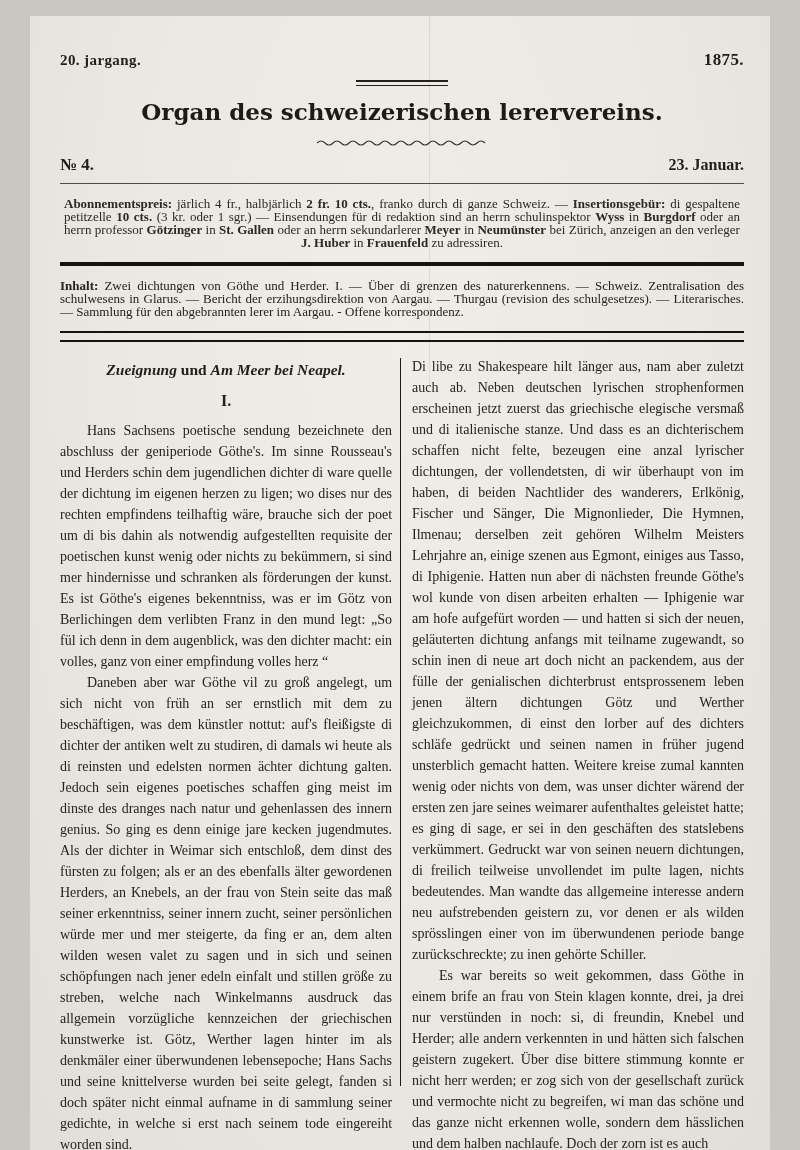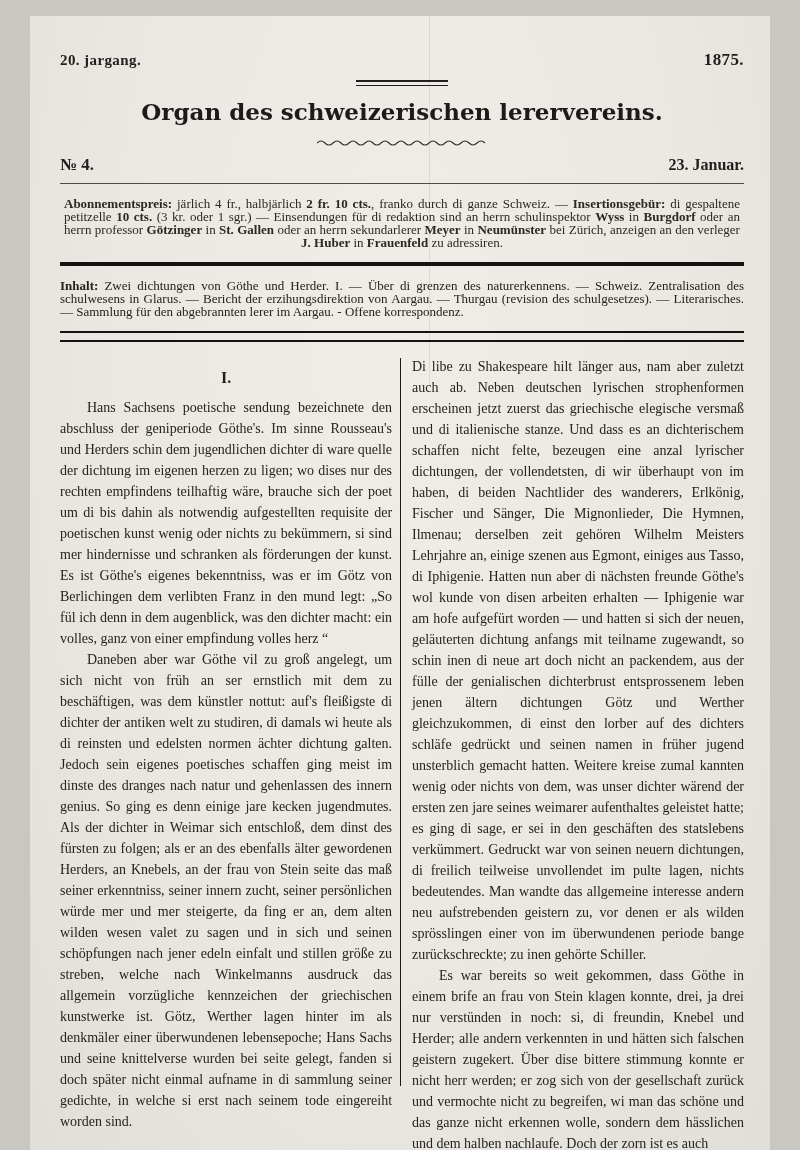--- a/index.html
+++ b/index.html
@@ -85,20 +85,21 @@
 
   <hr class="thick-rule">
 
   <p class="toc"><span style="font-weight: bold;">Inhalt:</span><span> Zwei dichtungen von Göthe und Herder. I. — Über di grenzen des naturerkennens. — Schweiz. Zentralisation des schulwesens in Glarus. — Bericht der erzihungsdirektion von Aargau. — Thurgau (revision des schulgesetzes). — Literarisches. — Sammlung für den abgebrannten lerer im Aargau. - Offene korrespondenz.</span></p>
 
   <div class="double-rule"></div>
 
   <div class="columns">
 
     <div class="col col-left">
+      <div class="art-subheading"><span style="font-weight: bold; font-style: italic;">Zueignung</span><span style="font-weight: bold;"> und </span><span style="font-weight: bold; font-style: italic;">Am Meer bei Neapel.</span></div>
       <div class="art-section">I.</div>
       <p class="body-par indent">Hans Sachsens poetische sendung bezeichnete den abschluss der geniperiode Göthe's. Im sinne Rousseau's und Herders schin dem jugendlichen dichter di ware quelle der dichtung im eigenen herzen zu ligen; wo dises nur des rechten empfindens teilhaftig wäre, brauche sich der poet um di bis dahin als notwendig aufgestellten requisite der poetischen kunst wenig oder nichts zu bekümmern, si sind mer hindernisse und schranken als förderungen der kunst. Es ist Göthe's eigenes bekenntniss, was er im Götz von Berlichingen dem verlibten Franz in den mund legt: „So fül ich denn in dem augenblick, was den dichter macht: ein volles, ganz von einer empfindung volles herz “</p>
       <p class="body-par indent">Daneben aber war Göthe vil zu groß angelegt, um sich nicht von früh an ser ernstlich mit dem zu beschäftigen, was dem künstler nottut: auf's fleißigste di dichter der antiken welt zu studiren, di damals wi heute als di reinsten und edelsten normen ächter dichtung galten. Jedoch sein eigenes poetisches schaffen ging meist im dinste des dranges nach natur und gehenlassen des innern genius. So ging es denn einige jare kecken jugendmutes. Als der dichter in Weimar sich entschloß, dem dinst des fürsten zu folgen; als er an des ebenfalls älter gewordenen Herders, an Knebels, an der frau von Stein seite das maß seiner erkenntniss, seiner innern zucht, seiner persönlichen würde mer und mer steigerte, da fing er an, dem alten wilden wesen valet zu sagen und in sich und seinen schöpfungen nach jener edeln einfalt und stillen größe zu streben, welche nach Winkelmanns ausdruck das allgemein vorzügliche kennzeichen der griechischen kunstwerke ist. Götz, Werther lagen hinter im als denkmäler einer überwundenen lebensepoche; Hans Sachs und seine knittelverse wurden bei seite gelegt, fanden si doch später nicht einmal aufname in di sammlung seiner gedichte, in welche si erst nach seinem tode eingereiht worden sind.</p>
     </div>
 
     <div class="col-divider"></div>
 
     <div class="col col-right">
       <p class="body-par">Di libe zu Shakespeare hilt länger aus, nam aber zuletzt auch ab. Neben deutschen lyrischen strophenformen erscheinen jetzt zuerst das griechische elegische versmaß und di italienische stanze. Und dass es an dichterischem schaffen nicht felte, bezeugen eine anzal lyrischer dichtungen, der vollendetsten, di wir überhaupt von im haben, di beiden Nachtlider des wanderers, Erlkönig, Fischer und Sänger, Die Mignonlieder, Die Hymnen, Ilmenau; derselben zeit gehören Wilhelm Meisters Lehrjahre an, einige szenen aus Egmont, einiges aus Tasso, di Iphigenie. Hatten nun aber di nächsten freunde Göthe's wol kunde von disen arbeiten erhalten — Iphigenie war am hofe aufgefürt worden — und hatten si sich der neuen, geläuterten dichtung anfangs mit teilname zugewandt, so schin inen di neue art doch nicht an packendem, aus der fülle der genialischen dichterbrust entsprossenem leben jenen ältern dichtungen Götz und Werther gleichzukommen, di einst den lorber auf des dichters schläfe gedrückt und seinen namen in früher jugend unsterblich gemacht hatten. Weitere kreise zumal kannten wenig oder nichts von dem, was unser dichter wärend der ersten zen jare seines weimarer aufenthaltes geleistet hatte; es ging di sage, er sei in den geschäften des statslebens verkümmert. Gedruckt war von seinen neuern dichtungen, di freilich teilweise unvollendet im pulte lagen, nichts bedeutendes. Man wandte das allgemeine interesse andern neu aufstrebenden geistern zu, vor denen er als wilden sprösslingen einer von im überwundenen periode bange zurückschreckte; zu inen gehörte Schiller.</p>
       <p class="body-par indent">Es war bereits so weit gekommen, dass Göthe in einem brife an frau von Stein klagen konnte, drei, ja drei nur verstünden in noch: si, di freundin, Knebel und Herder; alle andern verkennten in und hätten sich falschen geistern zugekert. Über dise bittere stimmung konnte er nicht herr werden; er zog sich von der gesellschaft zurück und vermochte nicht zu begreifen, wi man das schöne und das ganze nicht erkennen wolle, sondern dem hässlichen und dem halben nachlaufe. Doch der zorn ist es auch</p>

